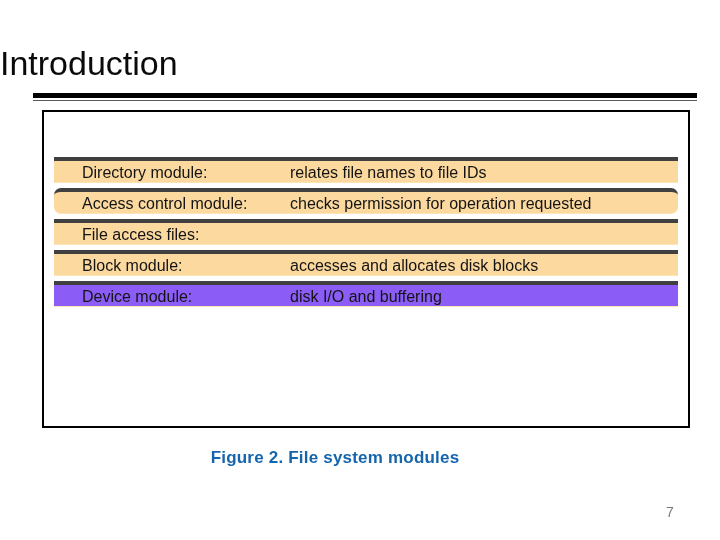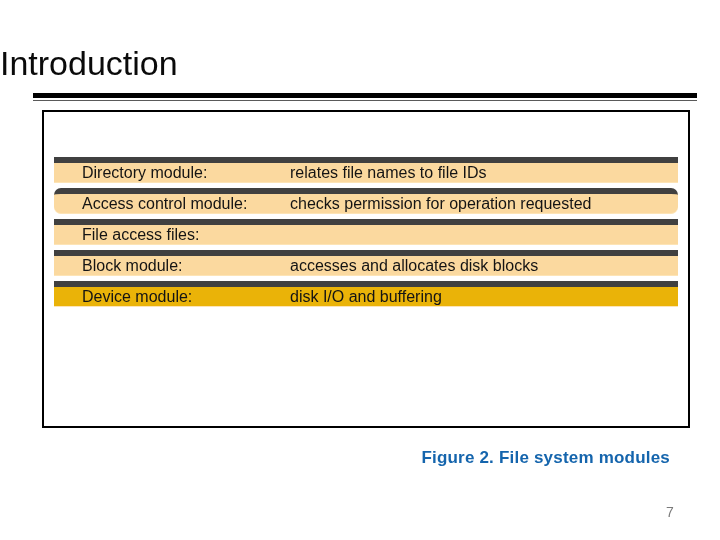--- a/index.html
+++ b/index.html
@@ -54,22 +54,22 @@
     top: 45px;
     width: 624px;
   }
   .row {
     box-sizing: border-box;
     width: 624px;
     height: 26px;
     margin-bottom: 5px;
     padding-left: 28px;
     display: flex;
-    align-items: center;
-    border-top: 6px solid #404040;
+    align-items: flex-end;
+    border-top: 4px solid #404040;
     border-bottom: 1px solid #fde4b6;
   }
   .row .module {
     flex: 0 0 208px;
     font-size: 16px;
     color: #141414;
     white-space: nowrap;
   }
   .row .desc {
     flex: 1 1 auto;
@@ -122,24 +122,24 @@
 
   <div class="row" style="background: rgb(251, 217, 159);">
     <span class="module">File access files:</span>
   </div>
 
   <div class="row" style="background: rgb(251, 217, 159);">
     <span class="module">Block module:</span>
     <span class="desc">accesses and allocates disk blocks</span>
   </div>
 
-  <div class="row" style="background: #eab308;">
+  <div class="row" style="background: #8b5cf6;">
     <span class="module">Device module:</span>
     <span class="desc">disk I/O and buffering</span>
   </div>
 </div>
   </div>
 
-  <div class="figure-caption" style="color: rgb(21, 101, 173); text-align: right;">Figure 2. File system modules</div>
+  <div class="figure-caption" style="color: rgb(21, 101, 173);">Figure 2. File system modules</div>
 
   <div class="page-number">7</div>
 
 </div>
 
 </body></html>

